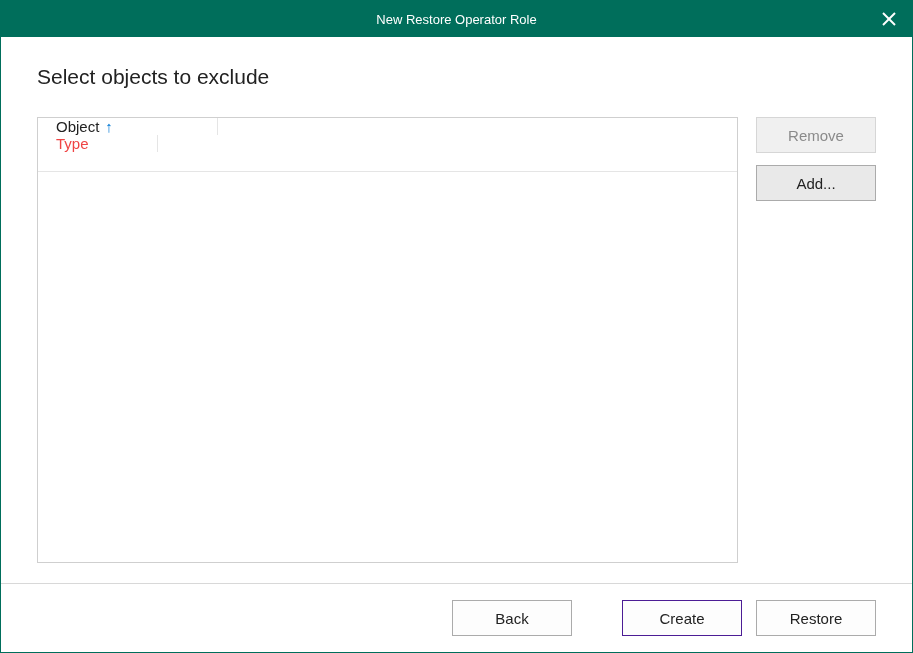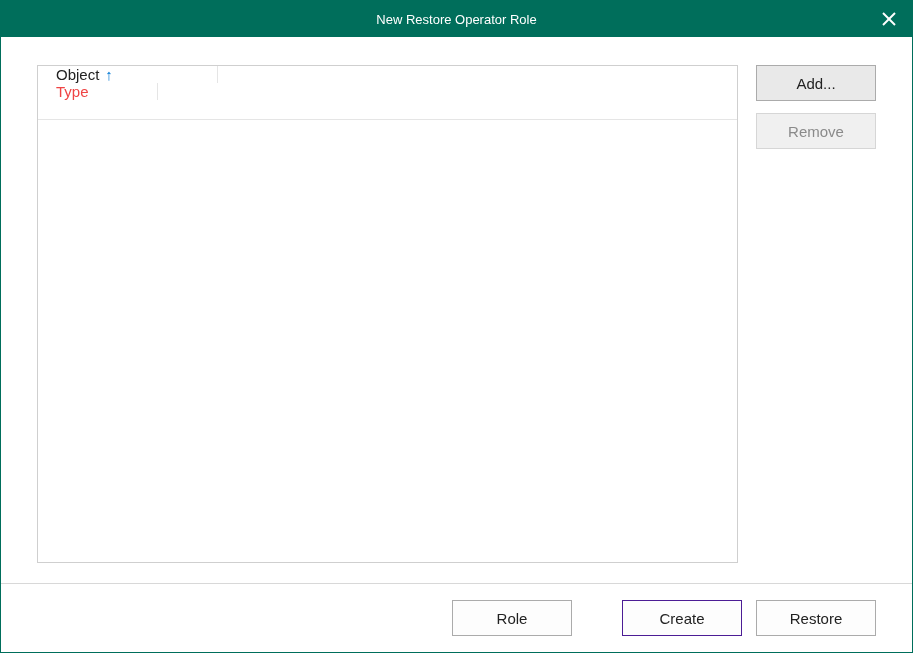--- a/index.html
+++ b/index.html
@@ -171,44 +171,45 @@
     <div class="titlebar-title">New Restore Operator Role</div>
     <div class="titlebar-close">
       <svg viewBox="0 0 14 14" stroke="#fff" stroke-width="2" fill="none">
         <line x1="1" y1="1" x2="13" y2="13"></line>
         <line x1="13" y1="1" x2="1" y2="13"></line>
       </svg>
     </div>
   </div>
 
   <div class="content">
+    <div class="page-heading">Select objects to exclude</div>
 
     <div class="main-row">
 
       <div class="table-container">
         <div class="table-header">
           <div class="col-header col-object">
             <span>Object</span>
             <span class="sort-arrow">↑</span>
           </div>
           <div class="col-header col-type">
             <span>Type</span>
           </div>
           <div class="col-header col-rest"></div>
         </div>
         <div class="table-body"></div>
       </div>
 
       <div class="side-buttons">
+        <button class="btn" disabled="">Remove</button>
         <button class="btn">Add...</button>
-        <button class="btn" disabled="">Remove</button>
       </div>
 
     </div>
   </div>
 
   <div class="footer">
-    <button class="btn">Role</button>
+    <button class="btn">Back</button>
     <button class="btn btn-primary">Create</button>
     <button class="btn">Restore</button>
   </div>
 
 </div>
 
 </body></html>

